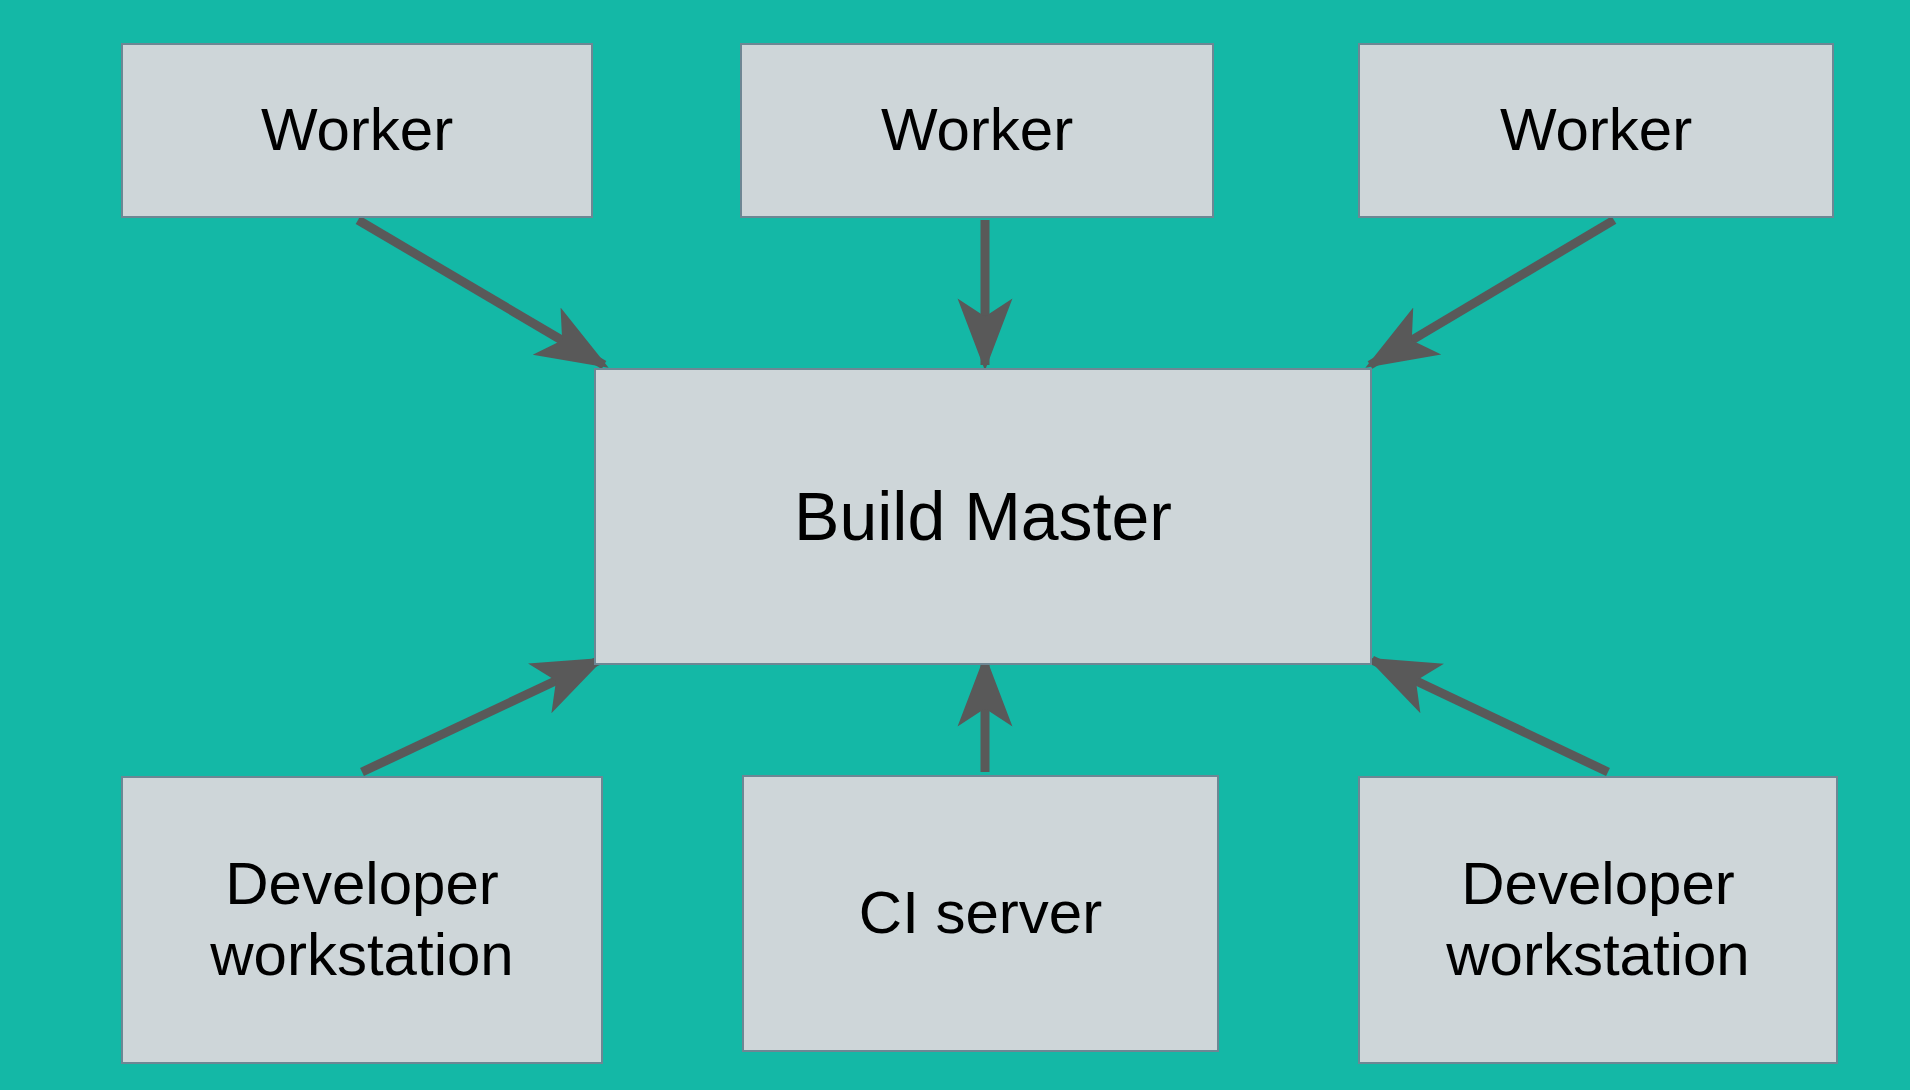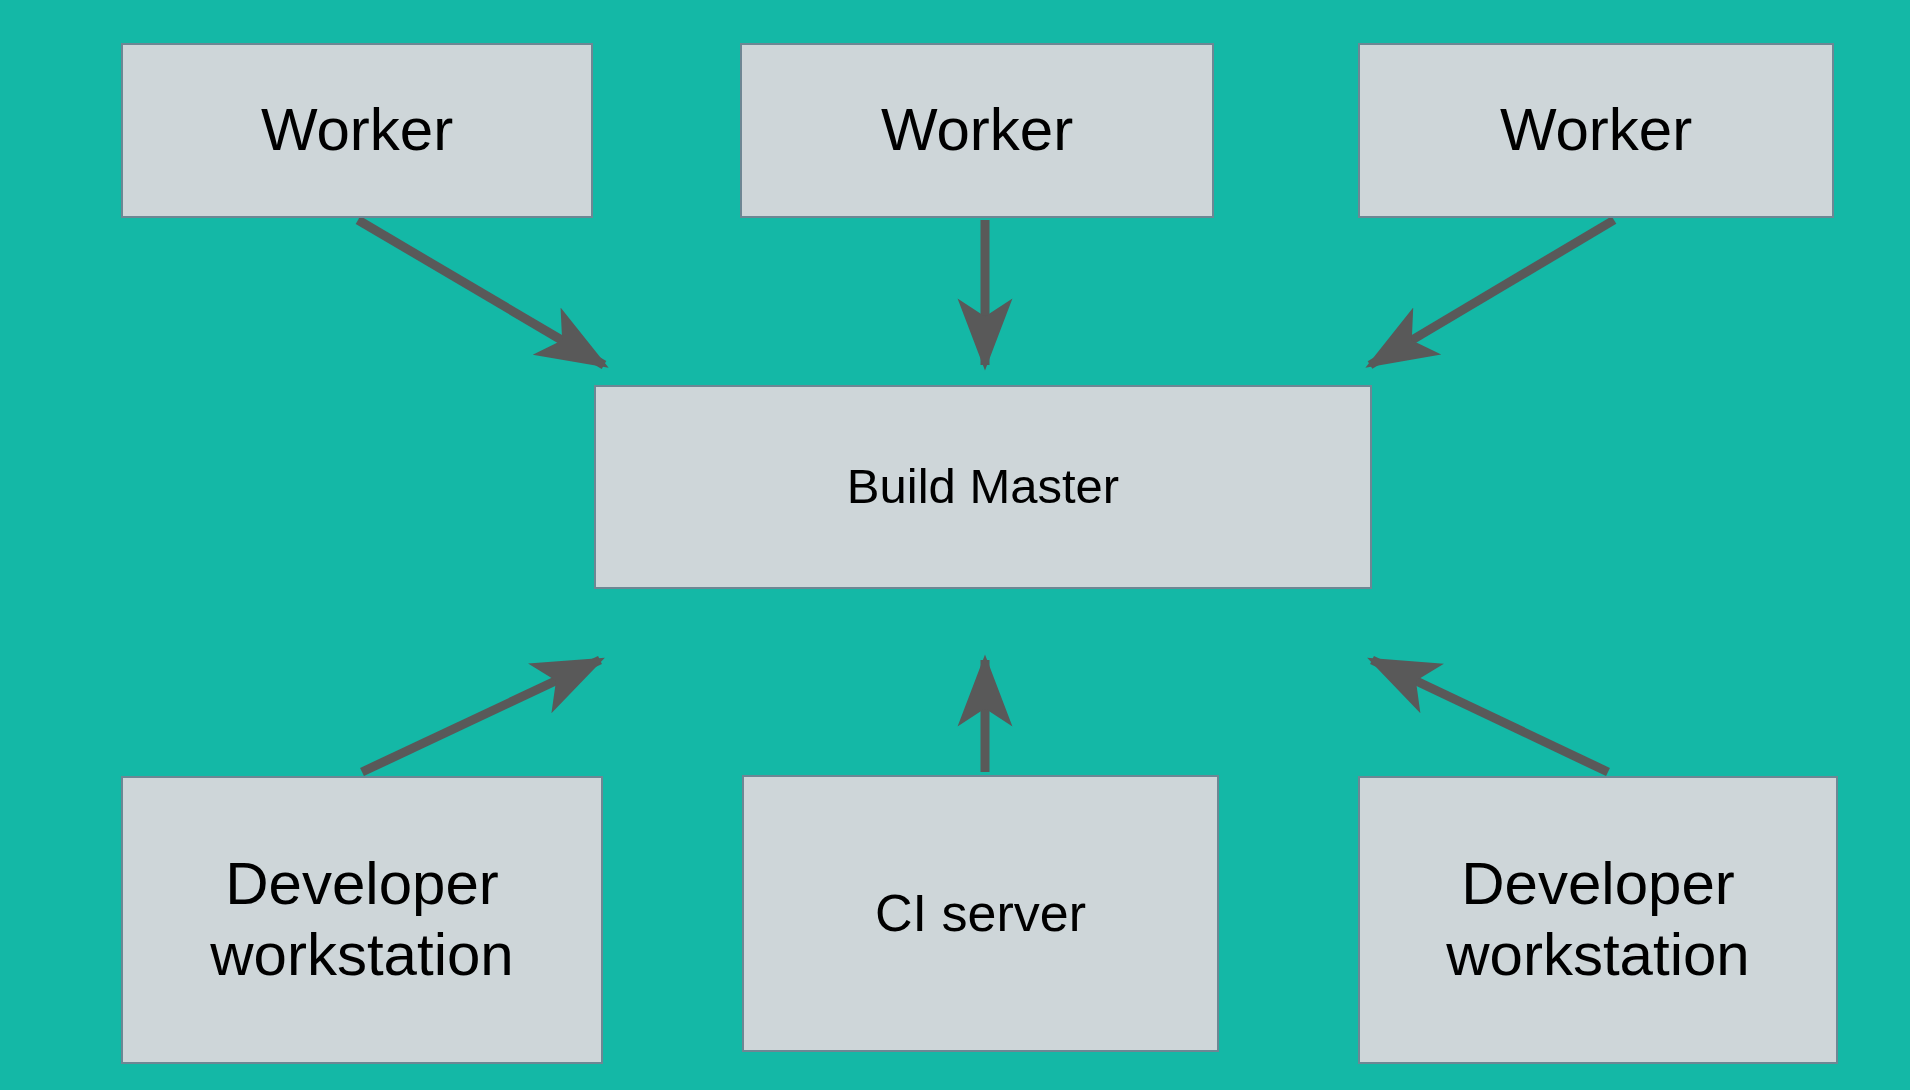--- a/index.html
+++ b/index.html
@@ -39,23 +39,23 @@
   }
   .node .label {
     display: block;
     white-space: pre-line;
     padding: 0 6px;
   }
   
   #node-worker-1 { left: 121px;  top: 43px;  width: 472px; height: 175px; font-size: 60px; }
   #node-worker-2 { left: 740px;  top: 43px;  width: 474px; height: 175px; font-size: 60px; }
   #node-worker-3 { left: 1358px; top: 43px;  width: 476px; height: 175px; font-size: 60px; }
-  #node-build-master { left: 594px; top: 385px; width: 778px; height: 204px; font-size: 49px; }
+  #node-build-master { left: 594px; top: 368px; width: 778px; height: 297px; font-size: 68px; }
   #node-dev-ws-1 { left: 121px;  top: 776px; width: 482px; height: 288px; font-size: 60px; }
-  #node-ci-server { left: 742px;  top: 775px; width: 477px; height: 277px; font-size: 52px; }
+  #node-ci-server { left: 742px;  top: 775px; width: 477px; height: 277px; font-size: 60px; }
   #node-dev-ws-2 { left: 1358px; top: 776px; width: 480px; height: 288px; font-size: 60px; }
 </style>
 </head>
 <body>
 
 <div id="canvas">
 
   <svg id="edges" viewBox="0 0 1910 1090">
     <defs>
       <marker id="arrowhead" markerWidth="9" markerHeight="9" refX="7.4" refY="3.2" orient="auto" markerUnits="strokeWidth">

